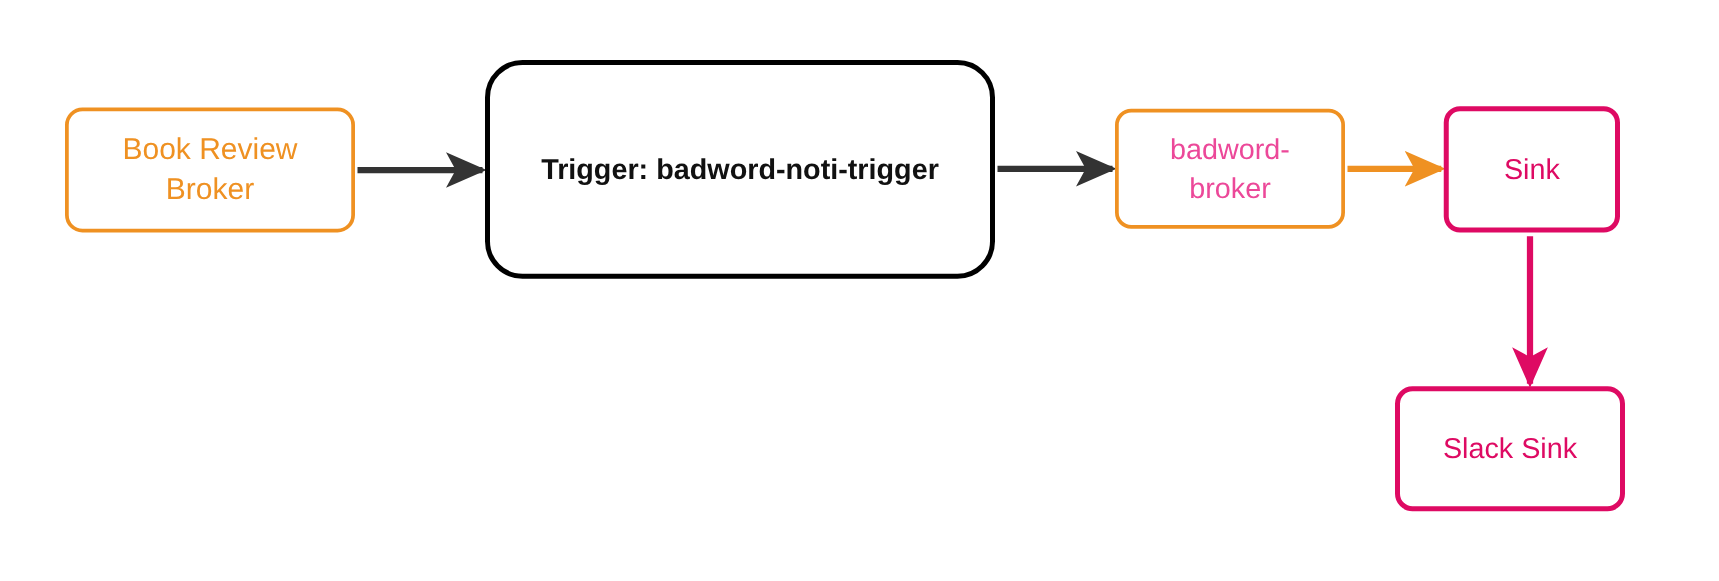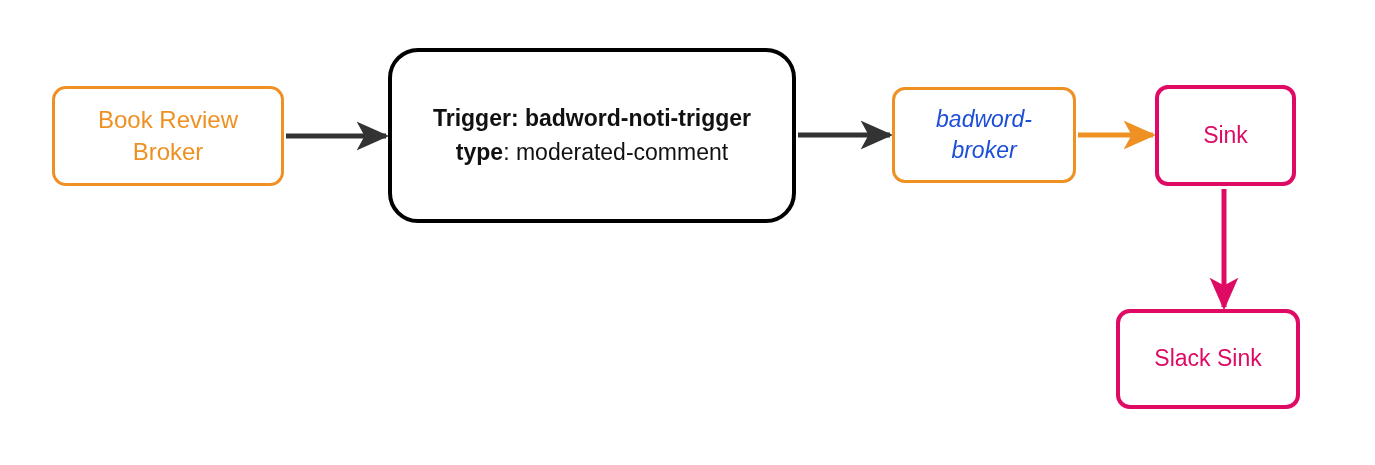--- a/index.html
+++ b/index.html
@@ -86,23 +86,22 @@
   
   #node-badword-broker {
     left: 892px;
     top: 87px;
     width: 184px;
     height: 96px;
     border: 3px solid #ef9122;
     border-radius: 13px;
   }
   #node-badword-broker .node-label {
-    color: #1d4ed8;
+    color: #ec4899;
     font-size: 23px;
-    font-style: italic;
   }
 
   
   #node-pipe {
     left: 1155px;
     top: 85px;
     width: 141px;
     height: 101px;
     border: 4px solid #de0a63;
     border-radius: 13px;
@@ -157,23 +156,20 @@
     <span class="node-label">Book Review
 Broker</span>
   </div>
 
   <div class="node" id="node-trigger">
     <div class="trigger-lines">
       <div class="trigger-line line-all-bold">
         <span class="k">Trigger:</span>
         <span class="k">badword-noti-trigger</span>
       </div>
-      <div class="trigger-line">
-        <span class="k">type</span><span class="v">: moderated-comment</span>
-      </div>
     </div>
   </div>
 
   <div class="node" id="node-badword-broker">
     <span class="node-label">badword-
 broker</span>
   </div>
 
   <div class="node" id="node-pipe">
     <span class="node-label">Sink</span>

